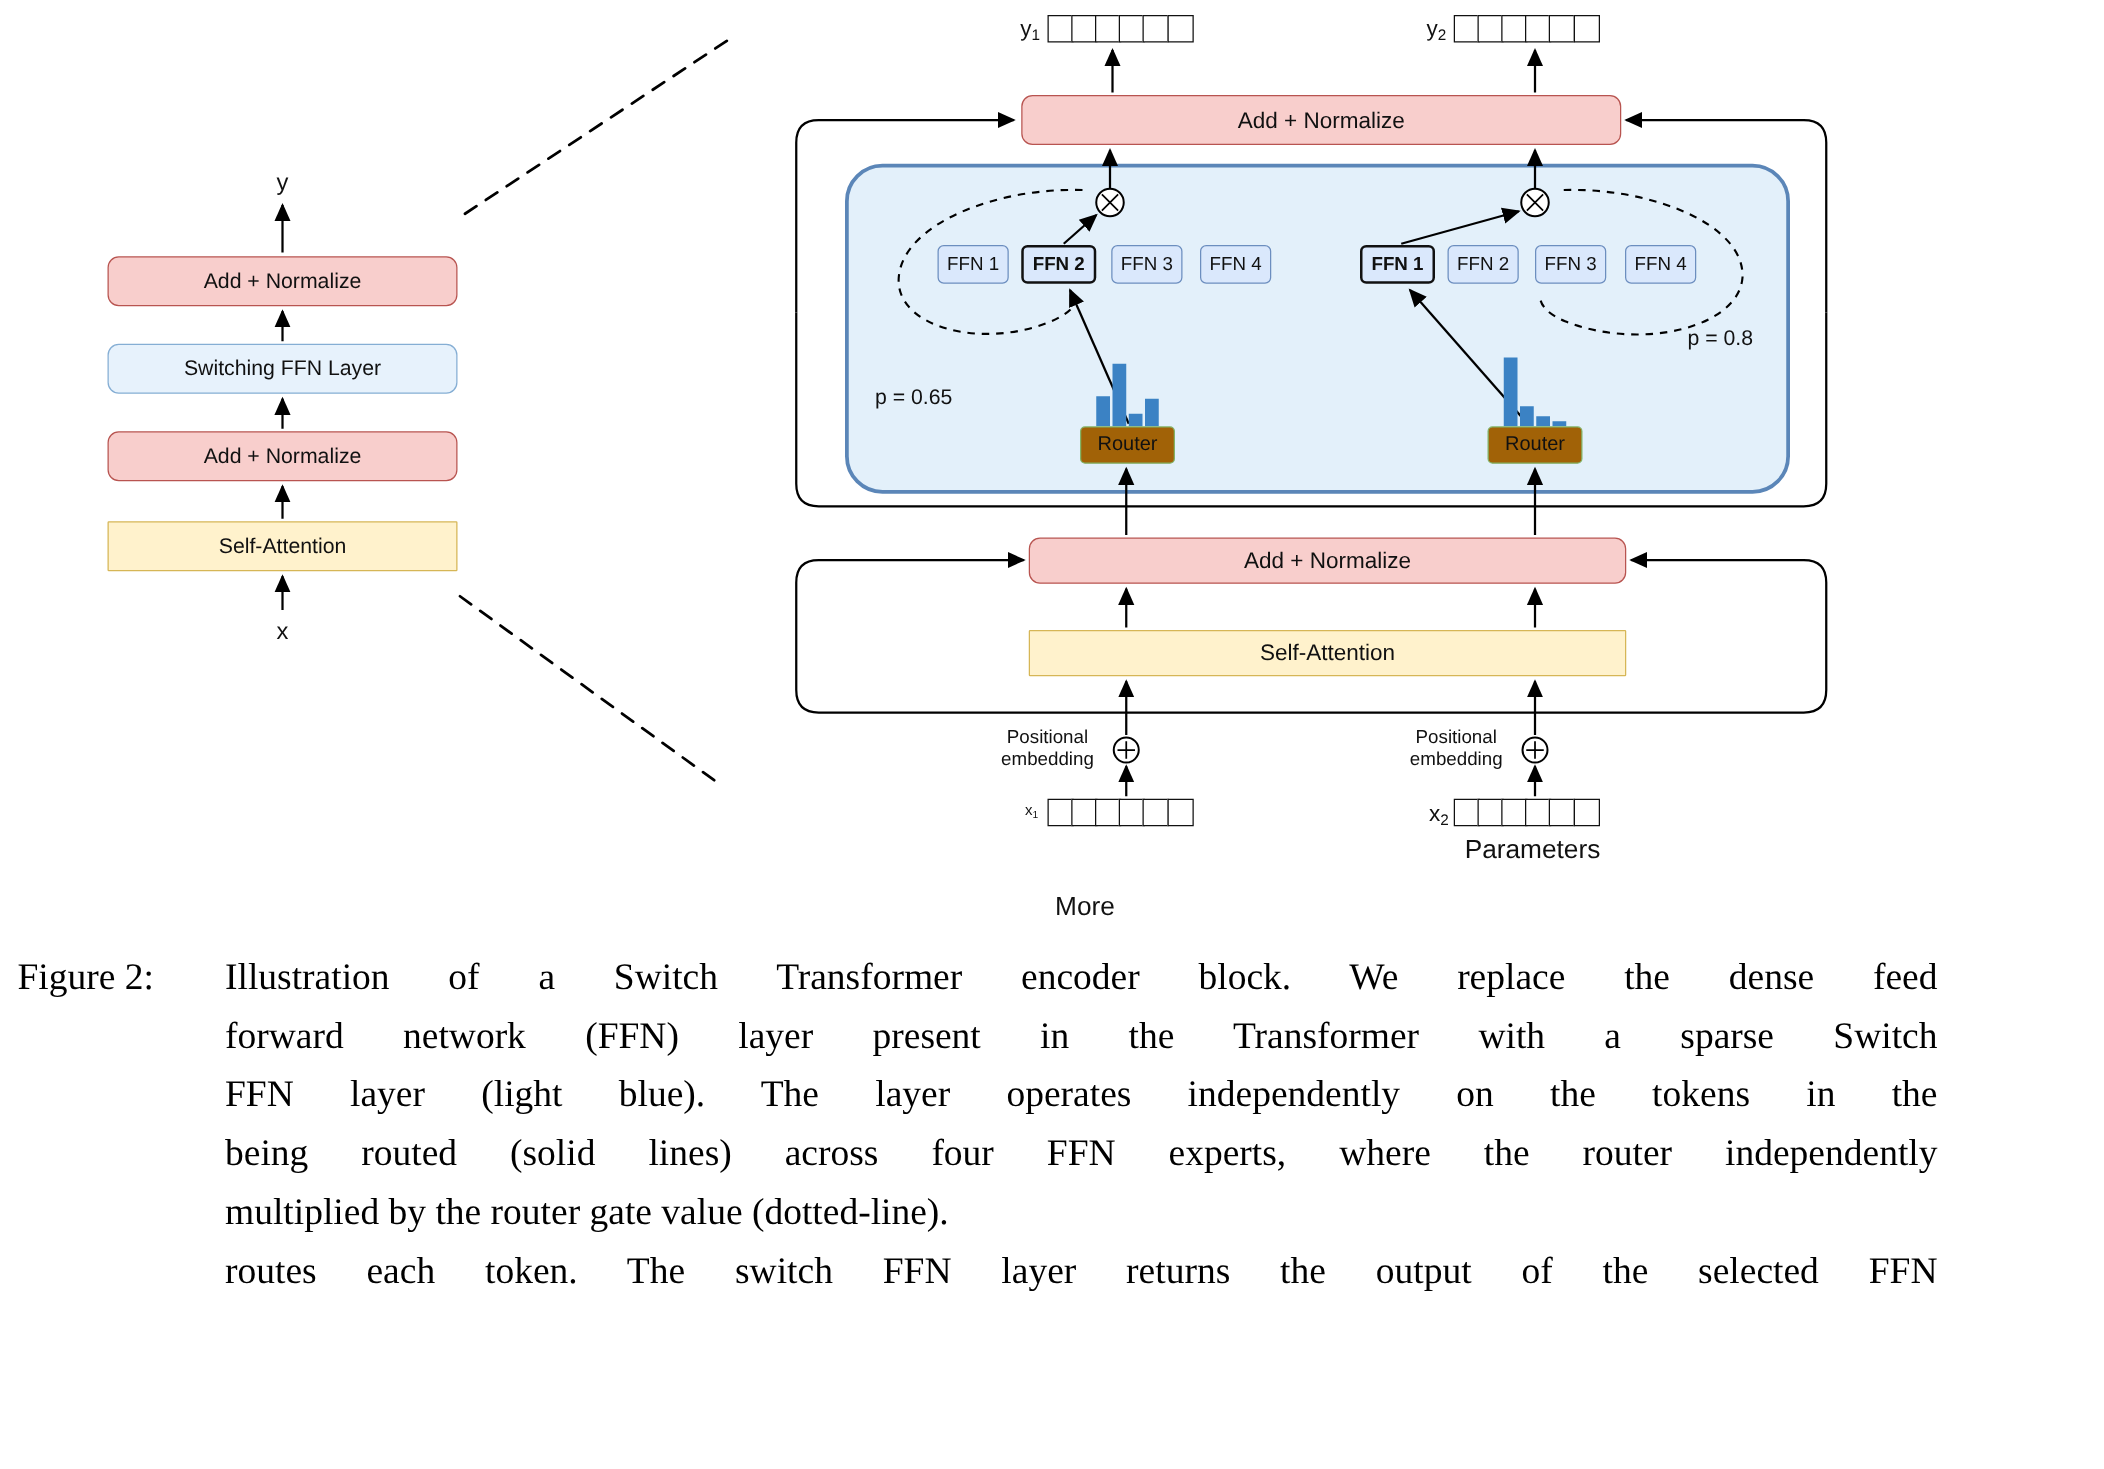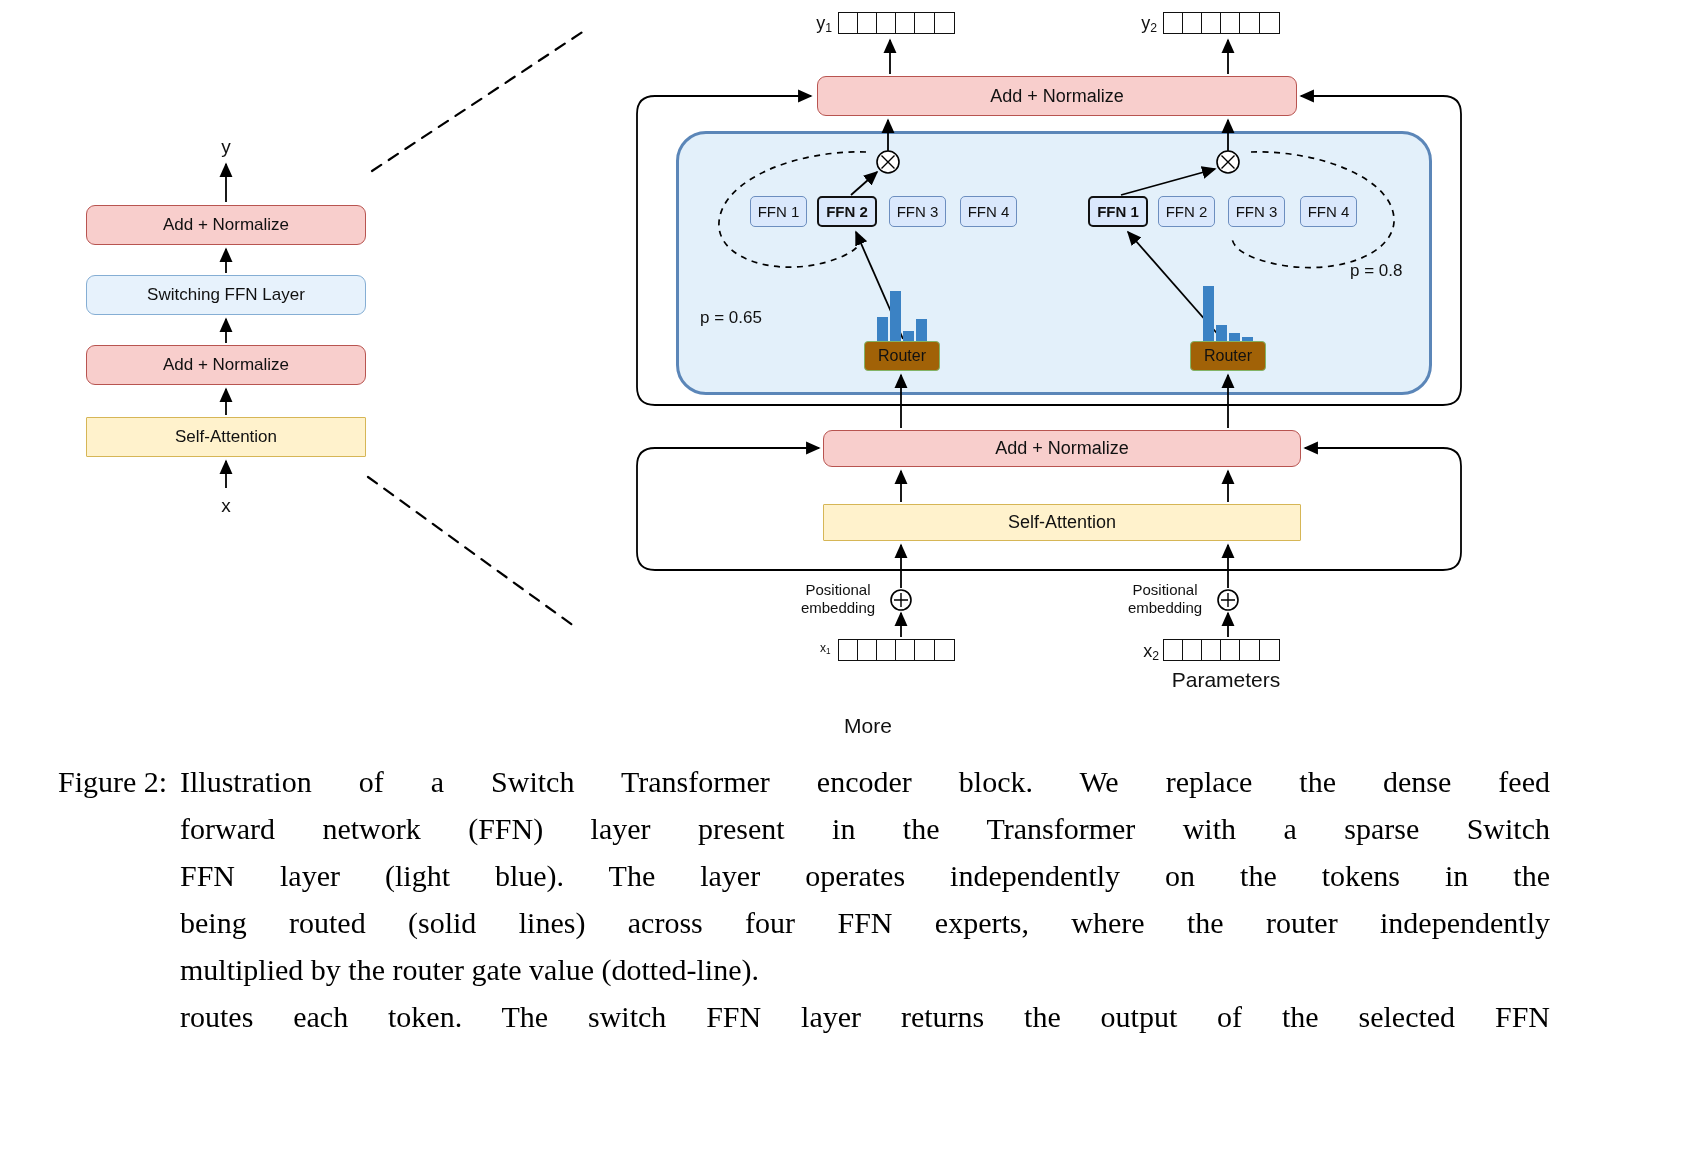--- a/index.html
+++ b/index.html
@@ -19,21 +19,21 @@
   .lbl{position:absolute;z-index:3;font-family:"Liberation Sans","DejaVu Sans",sans-serif;}
   .sub{font-size:0.68em;position:relative;top:0.28em;}
   .tokens{position:absolute;display:flex;z-index:3;}
   .cell{width:21px;height:22px;box-sizing:border-box;border:1.9px solid #111;background:#fff;}
   .cell + .cell{margin-left:-1.9px;}
   .bars{position:absolute;display:flex;align-items:flex-end;justify-content:center;gap:2px;z-index:3;}
   .bar{width:11px;background:#3b82c4;}
   .caption{position:absolute;left:14px;top:758px;width:1536px;display:grid;
            grid-template-columns:166px 1370px;z-index:3;
            font-family:"Liberation Serif","DejaVu Serif",serif;font-size:30px;color:#000;}
-  .cap-tag{line-height:47px;margin-left:44px;}
+  .cap-tag{line-height:47px;}
   .cap-lines{line-height:47px;}
   .cap-line{text-align:justify;text-align-last:justify;}
   .cap-line.last{text-align-last:left;}
 </style>
 </head>
 <body>
 
 <div class="stage">
 
   <div class="bigblue" style="left:676px;top:131px;width:756px;height:264px;"></div>

